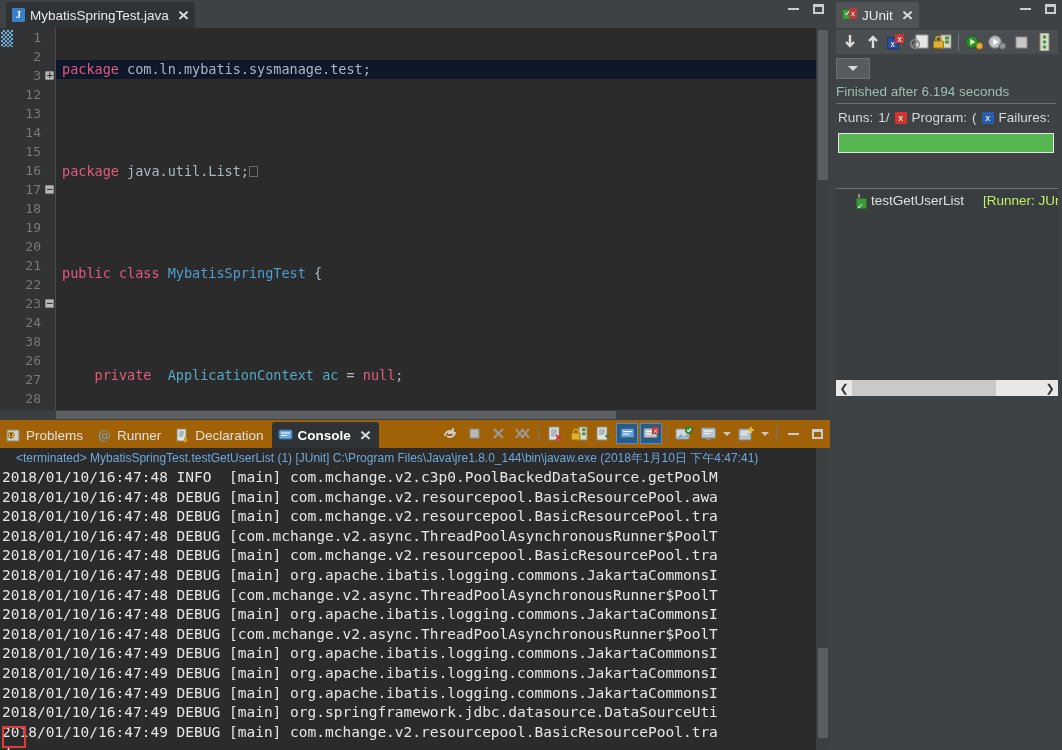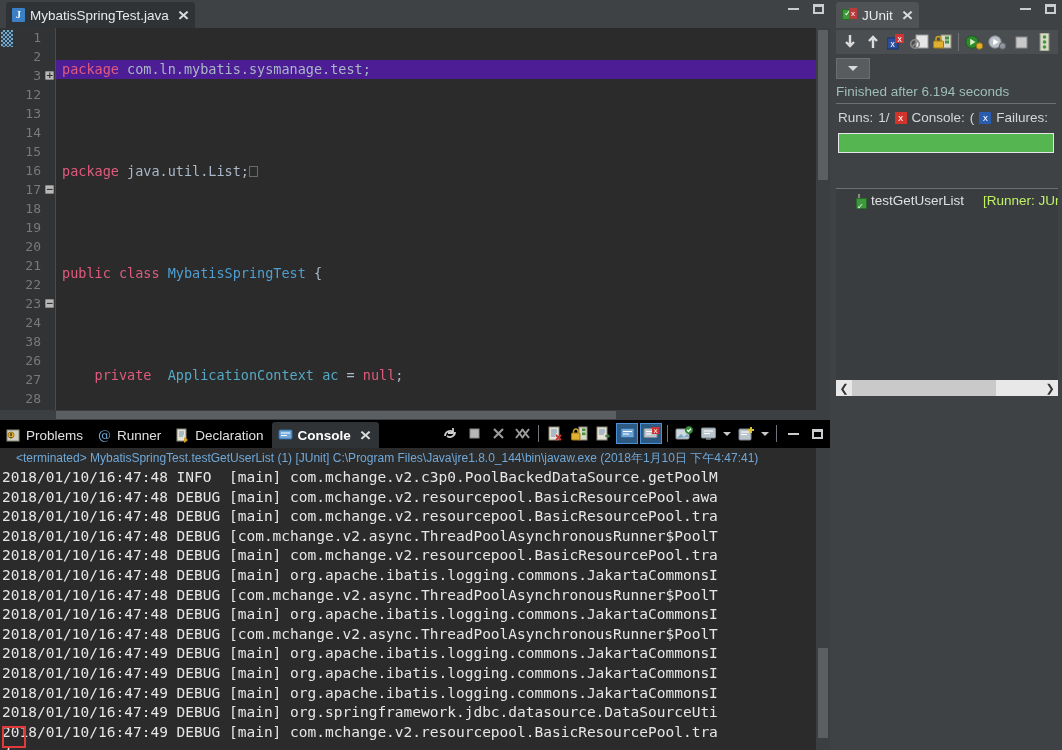--- a/index.html
+++ b/index.html
@@ -72,21 +72,21 @@
     color: #2b2b2b; font-size: 9px; line-height: 7px; text-align: center; font-weight: bold;
     font-family: "DejaVu Sans", sans-serif;
   }
   .ed-sep { position: absolute; left: 55px; top: 0; bottom: 0; width: 1px; background: #4a4d50; }
   .ed-code {
     position: absolute; left: 56px; top: 0; right: 14px; bottom: 0;
     font-family: "DejaVu Sans Mono", monospace; font-size: 13.5px;
     color: #a9b7c6; white-space: pre; overflow: hidden;
   }
   .ed-code .cl { height: 19px; line-height: 19px; padding-left: 6px; }
-  .ed-code .cl.hi { background: #4c1d95; }
+  .ed-code .cl.hi { background: #0f172a; }
   .ed-vscroll {
     position: absolute; right: 0; top: 0; width: 14px; bottom: 0; background: #3c3f41;
   }
   .ed-vthumb { position: absolute; right: 2px; top: 2px; width: 10px; height: 150px; background: #5c5f61; border-radius: 1px; }
   .ed-hscroll {
     position: absolute; left: 0; right: 0; bottom: 0; height: 10px; background: #3c3f41;
   }
   .ed-hthumb { position: absolute; left: 56px; bottom: 1px; width: 560px; height: 8px; background: #5c5f61; }
   .kw2 { color: #e05b7e; }
   .cls { color: #4e9fd1; }
@@ -150,21 +150,21 @@
   .ft-bar { position: absolute; left: 0; right: 0; bottom: 0; height: 24px; background: #3f4245; display: flex; align-items: center; padding-left: 6px; border-top: 1px solid #6d7174; }
   .ft-ico { width: 14px; height: 12px; display: flex; flex-direction: column; justify-content: space-between; margin-right: 6px; }
   .ft-ico span { display: block; height: 2px; background: #4a90d9; }
   .ft-label { color: #dcdcdc; font-size: 13.5px; }
   .ft-btns { margin-left: auto; display: flex; gap: 4px; padding-right: 4px; }
   .ft-btn { width: 17px; height: 17px; display: inline-flex; align-items: center; justify-content: center; }
   .ft-btn.sel { background: #2d5a82; border: 1px solid #4a90d9; }
 
   
   .console-panel {
-    position: absolute; left: 0; top: 420px; width: 830px; height: 330px; background: #000000;
+    position: absolute; left: 0; top: 420px; width: 830px; height: 330px; background: #a16207;
   }
   .cs-tabbar { position: relative; height: 28px; display: flex; align-items: flex-end; }
   .cs-tab { height: 26px; display: flex; align-items: center; gap: 5px; padding: 0 8px 0 6px; color: #e0e0e0; font-size: 13.5px; }
   .cs-tab.active { background: #2f3336; color: #ffffff; font-weight: bold; border-top-left-radius: 3px; border-top-right-radius: 3px; }
   .cs-toolbar { position: absolute; right: 2px; top: 3px; display: flex; align-items: center; gap: 2px; }
   .cs-btn { width: 22px; height: 21px; display: inline-flex; align-items: center; justify-content: center; position: relative; }
   .cs-btn.sel { background: #2d5a82; border: 1px solid #4a90d9; }
   .cs-div { width: 1px; height: 17px; background: #70747a; margin: 0 3px; }
   .cs-caret { width: 0; height: 0; border-left: 4px solid transparent; border-right: 4px solid transparent; border-top: 4px solid #c8c8c8; margin: 0 2px; }
 
@@ -343,21 +343,21 @@
           </span>
       </div>
 
       <div class="ju-status">Finished after 6.194 seconds</div>
       <div class="ju-hr"></div>
 
       <div class="ju-counts">
         <span>Runs:</span>
         <span>1/</span>
         <span class="mini-x red">x</span>
-        <span>Console:</span>
+        <span>Program:</span>
         <span>(</span>
         <span class="mini-x blue">x</span>
         <span>Failures:</span>
       </div>
 
       <div class="ju-bar-wrap" style="background: rgb(85, 181, 81);">
         <div class="ju-bar" id="ju-bar" style="background: rgb(85, 181, 81);"></div>
       </div>
 
       <div class="ju-tree">

